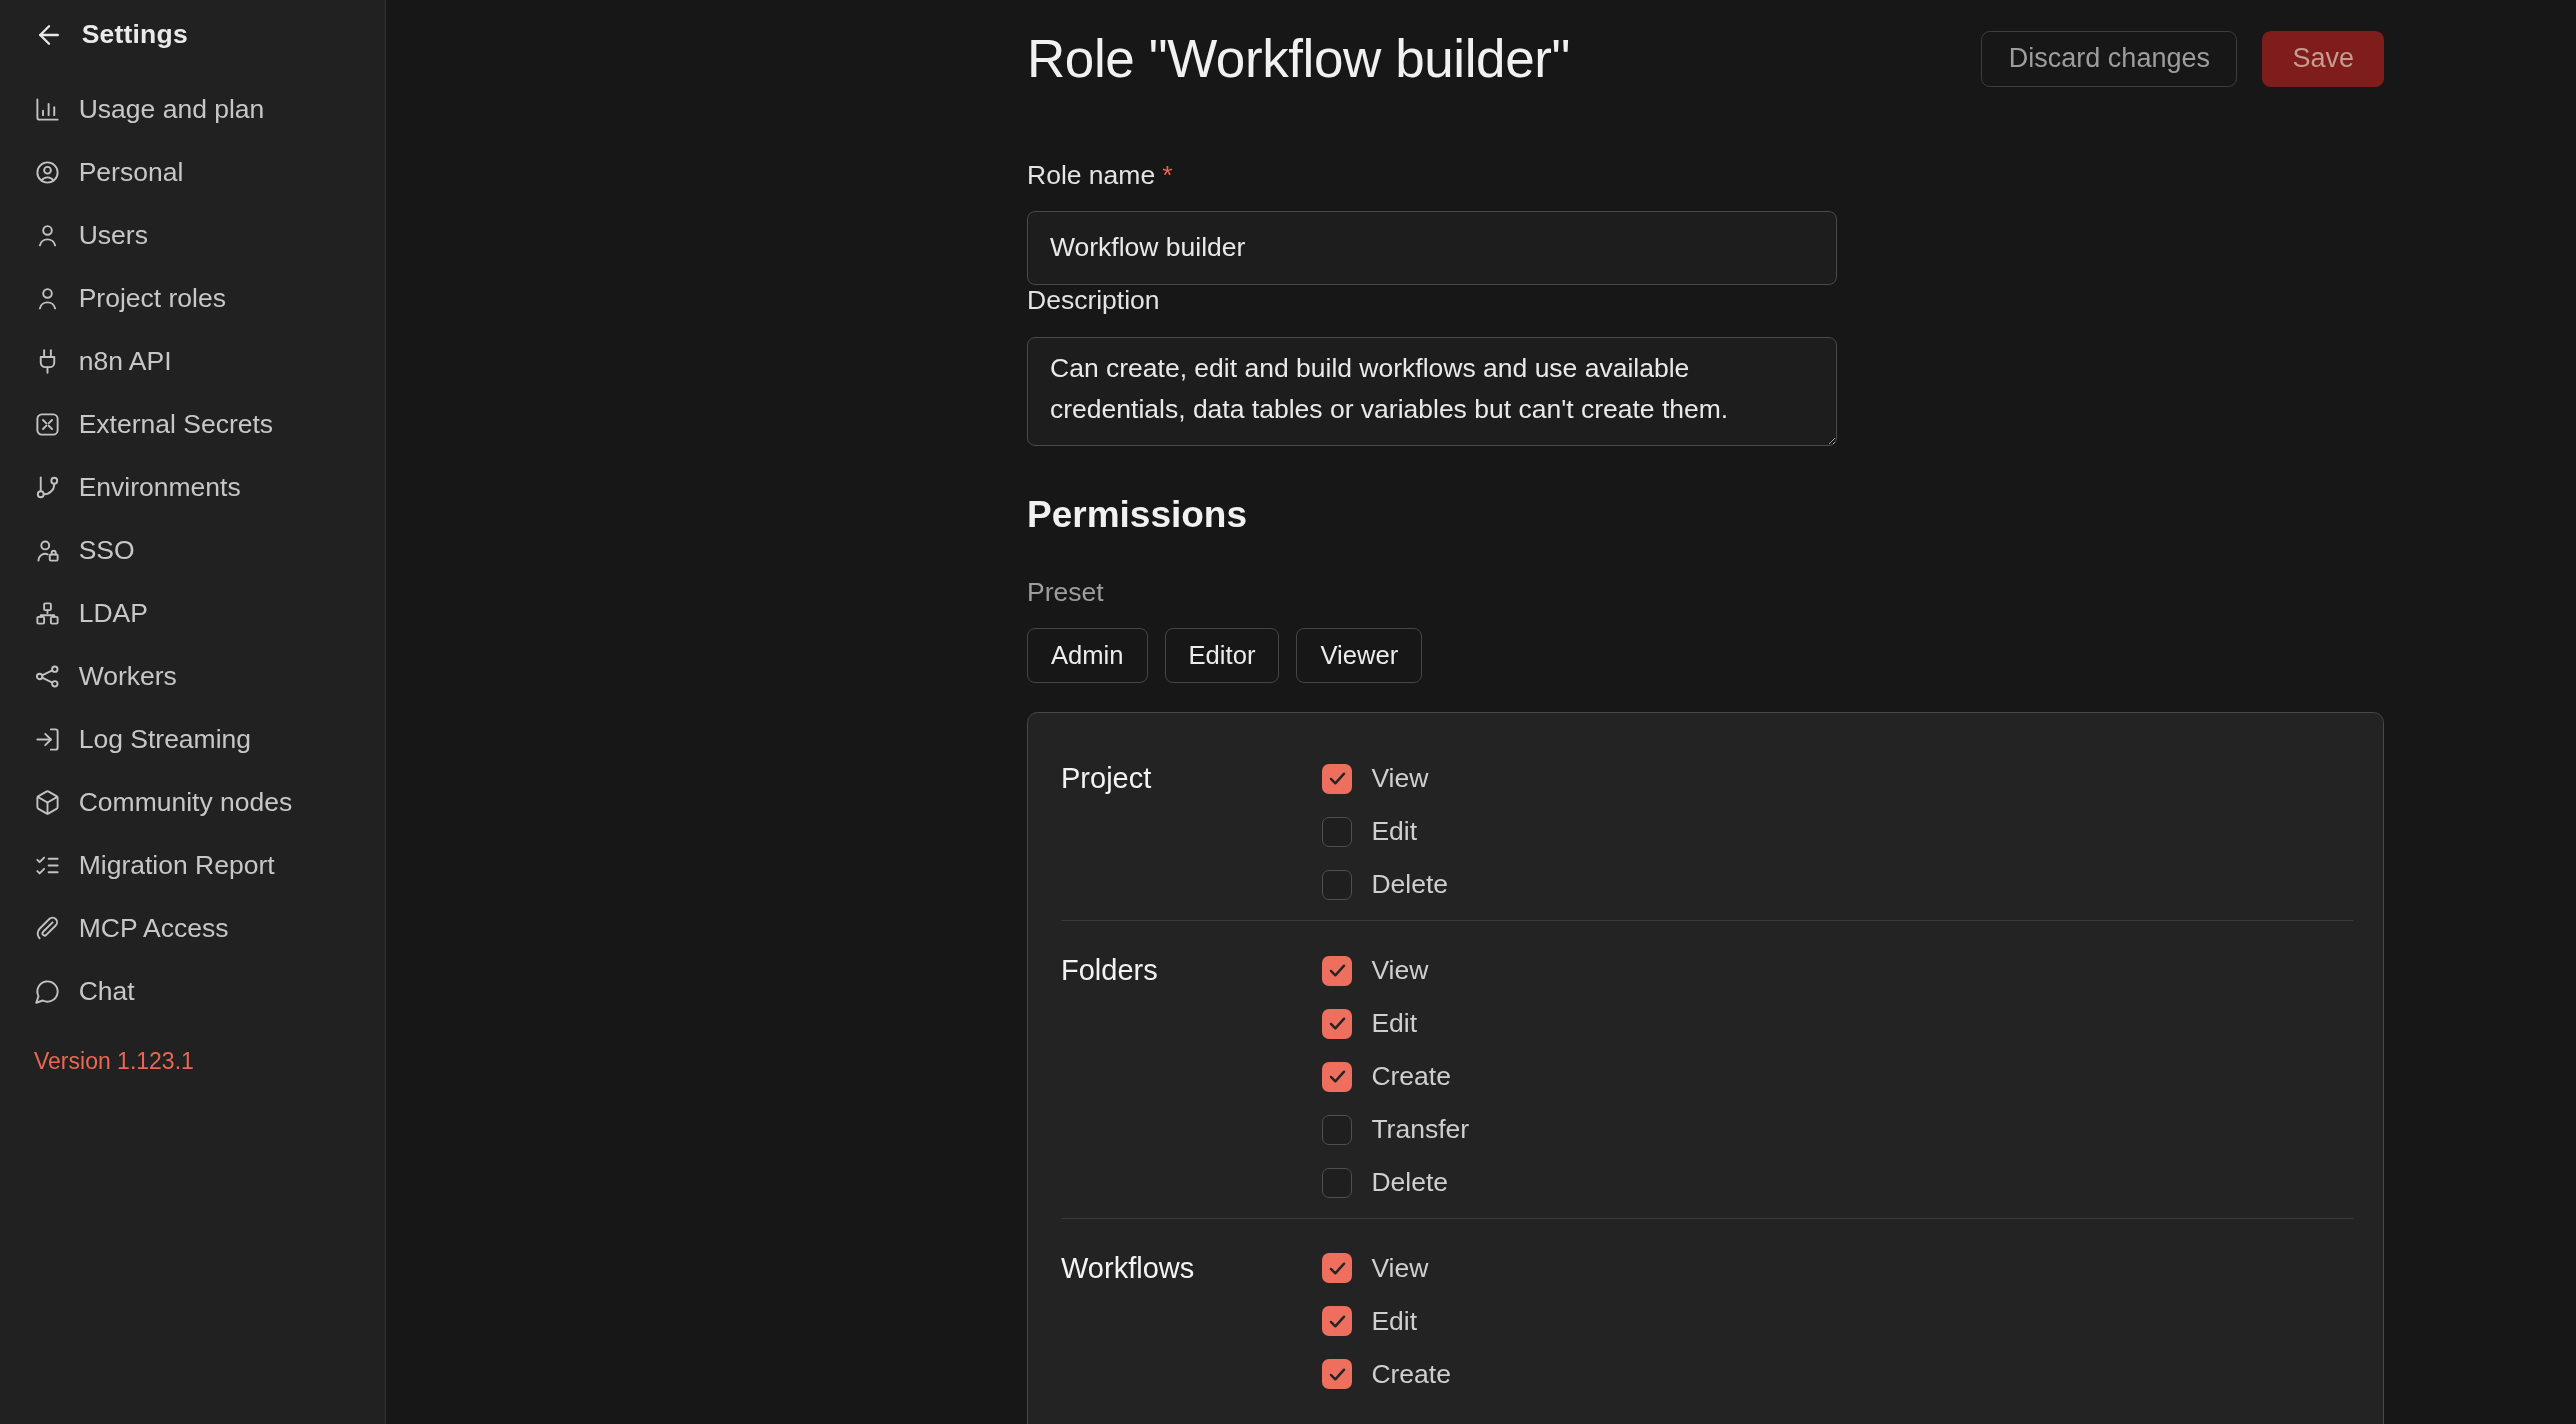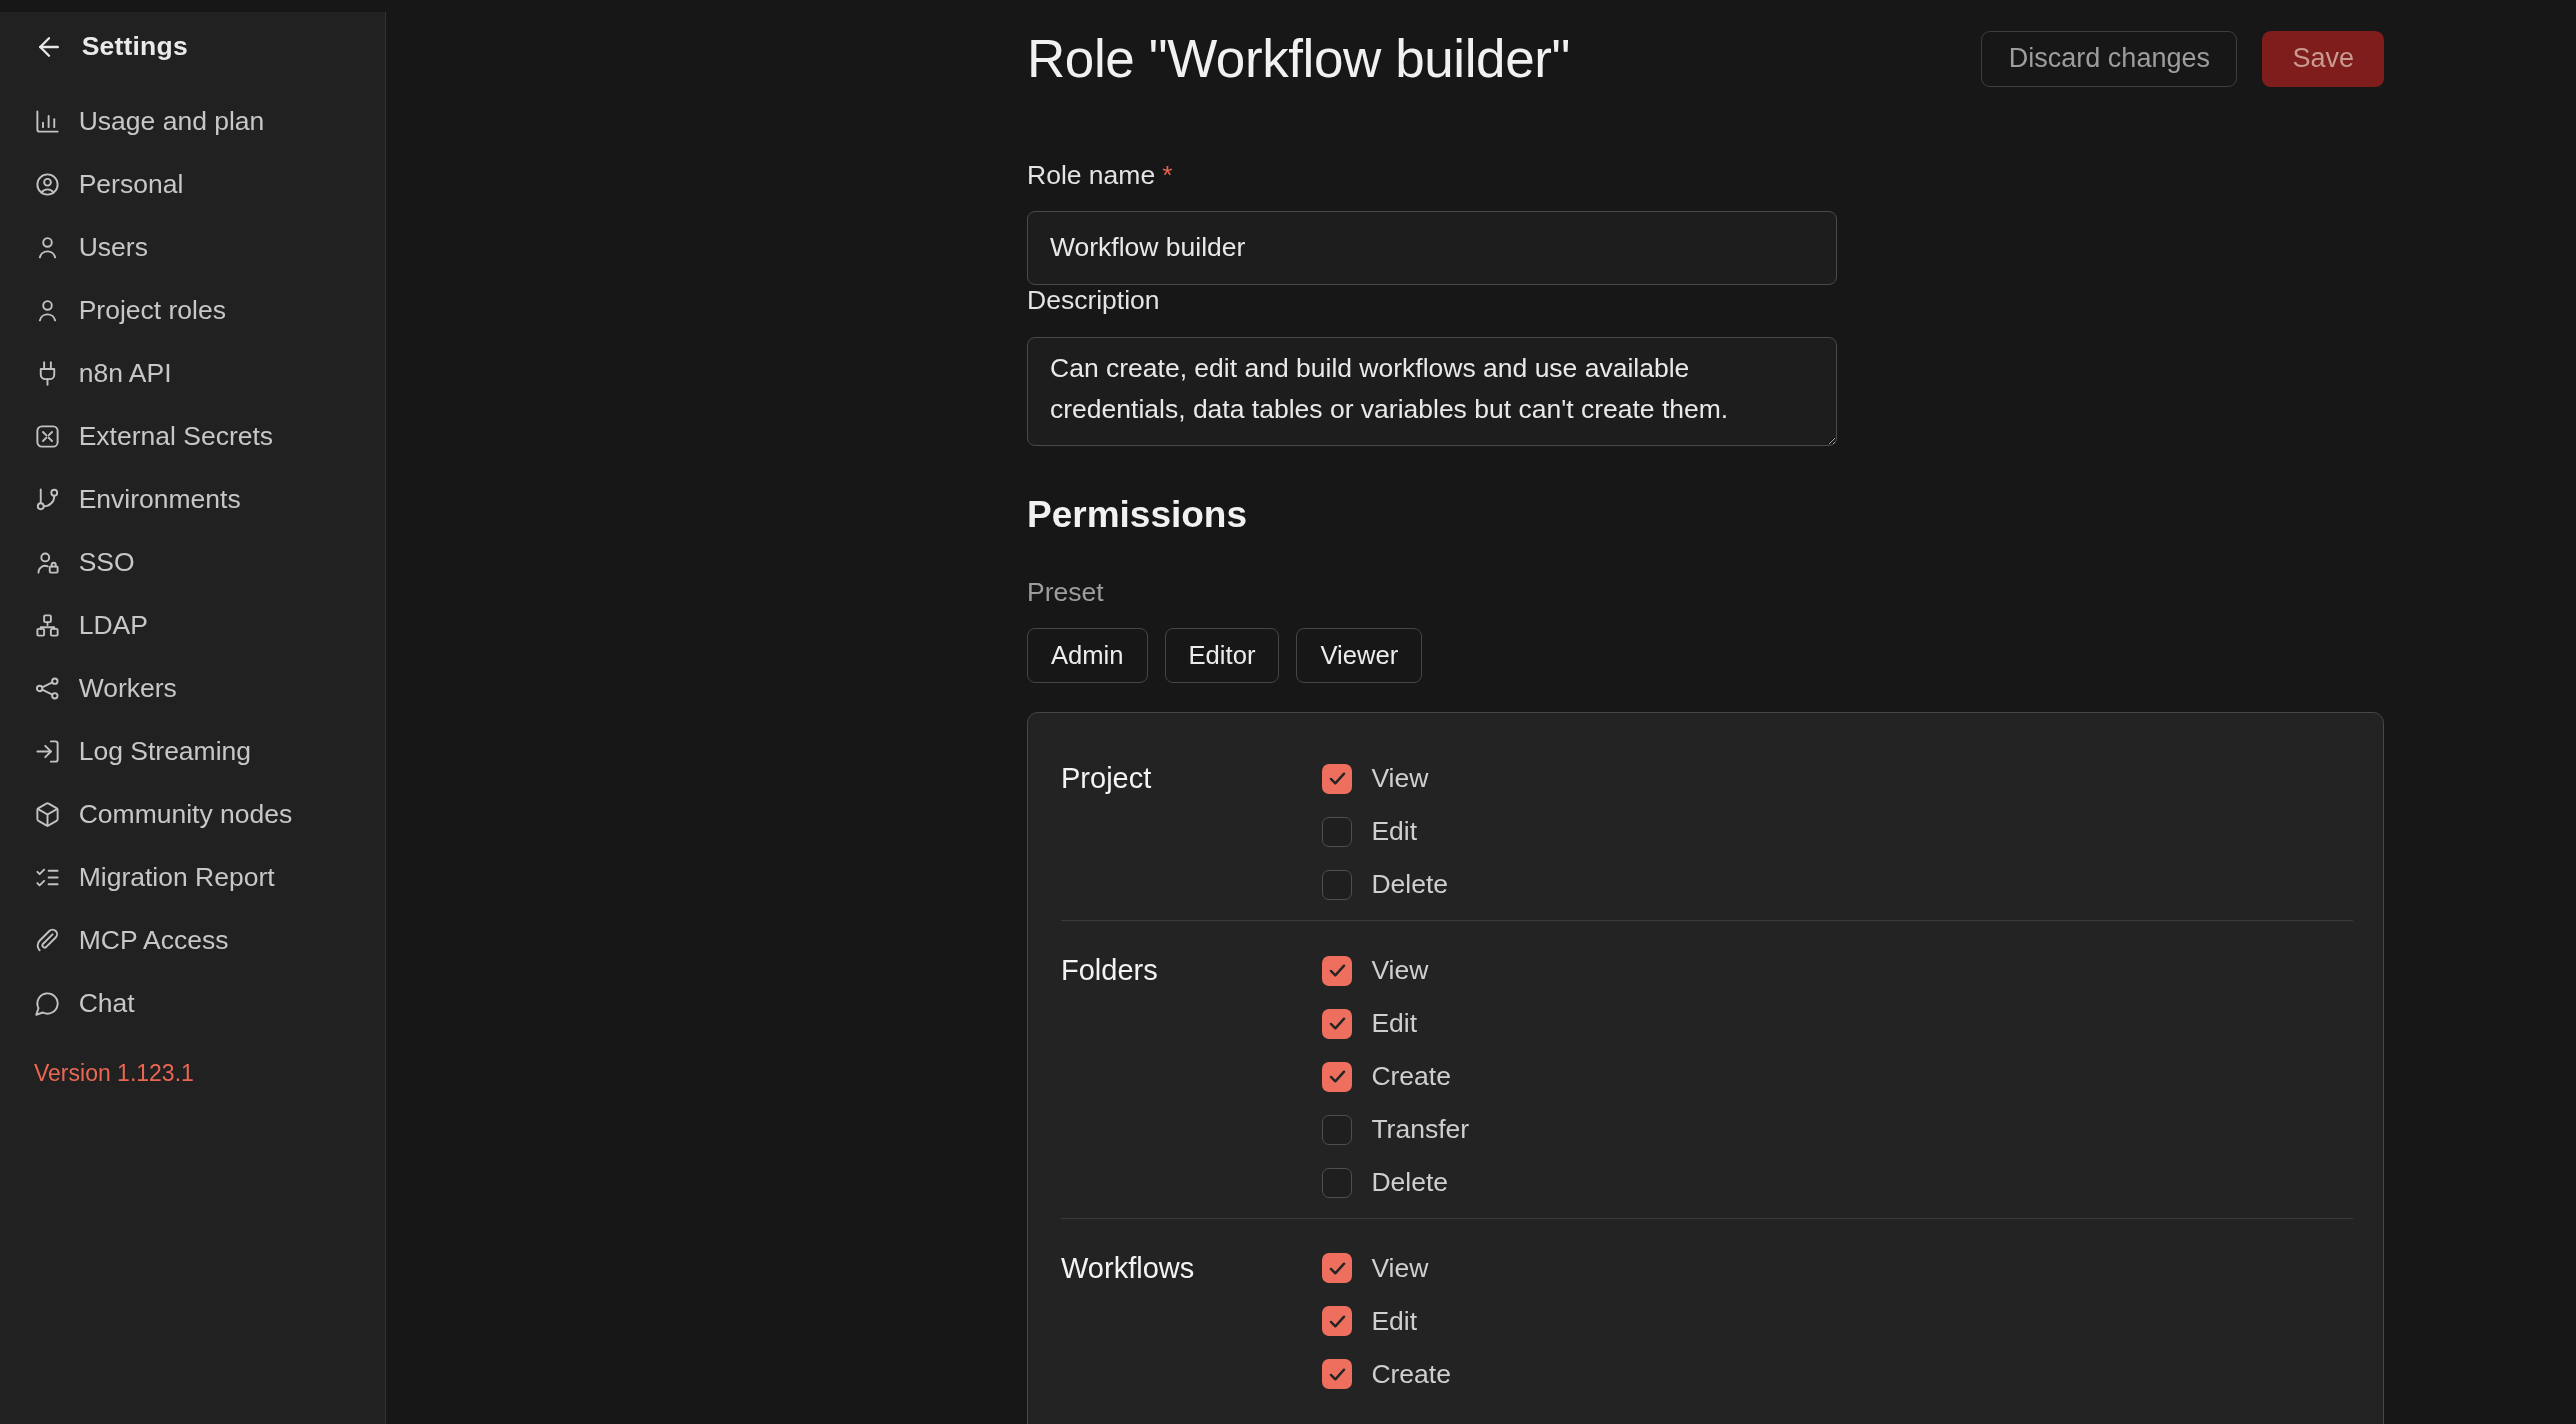--- a/index.html
+++ b/index.html
@@ -5,21 +5,21 @@
   html,body{margin:0;padding:0;background:#171717;}
   body{
     width:2576px;height:1425px;position:relative;overflow:hidden;
     font-family:"Liberation Sans", sans-serif;
     -webkit-font-smoothing:antialiased;
   }
   svg{display:block;}
 
   
   .sidebar{
-    position:absolute;left:0;top:12px;bottom:0;width:386px;
+    position:absolute;left:0;top:0;bottom:0;width:386px;
     background:#212121;border-right:1.8px solid #333;
     padding:16px 0 0 34px;box-sizing:border-box;
   }
   .sidebar-header{display:flex;align-items:center;gap:17.7px;height:37px;}
   .sidebar-header .back{width:30px;height:30px;color:#e8e8e8;cursor:pointer;flex:none;}
   .sidebar-title{font-size:26.5px;font-weight:700;color:#eaeaea;letter-spacing:0.2px;}
   .nav{margin-top:25px;}
   .nav-item{height:63px;display:flex;align-items:center;gap:17.7px;color:#c7c7c7;cursor:pointer;}
   .nav-item .nicon{width:27px;height:27px;color:#c2c2c2;flex:none;}
   .nav-item .nlabel{font-size:26.5px;line-height:1;}

